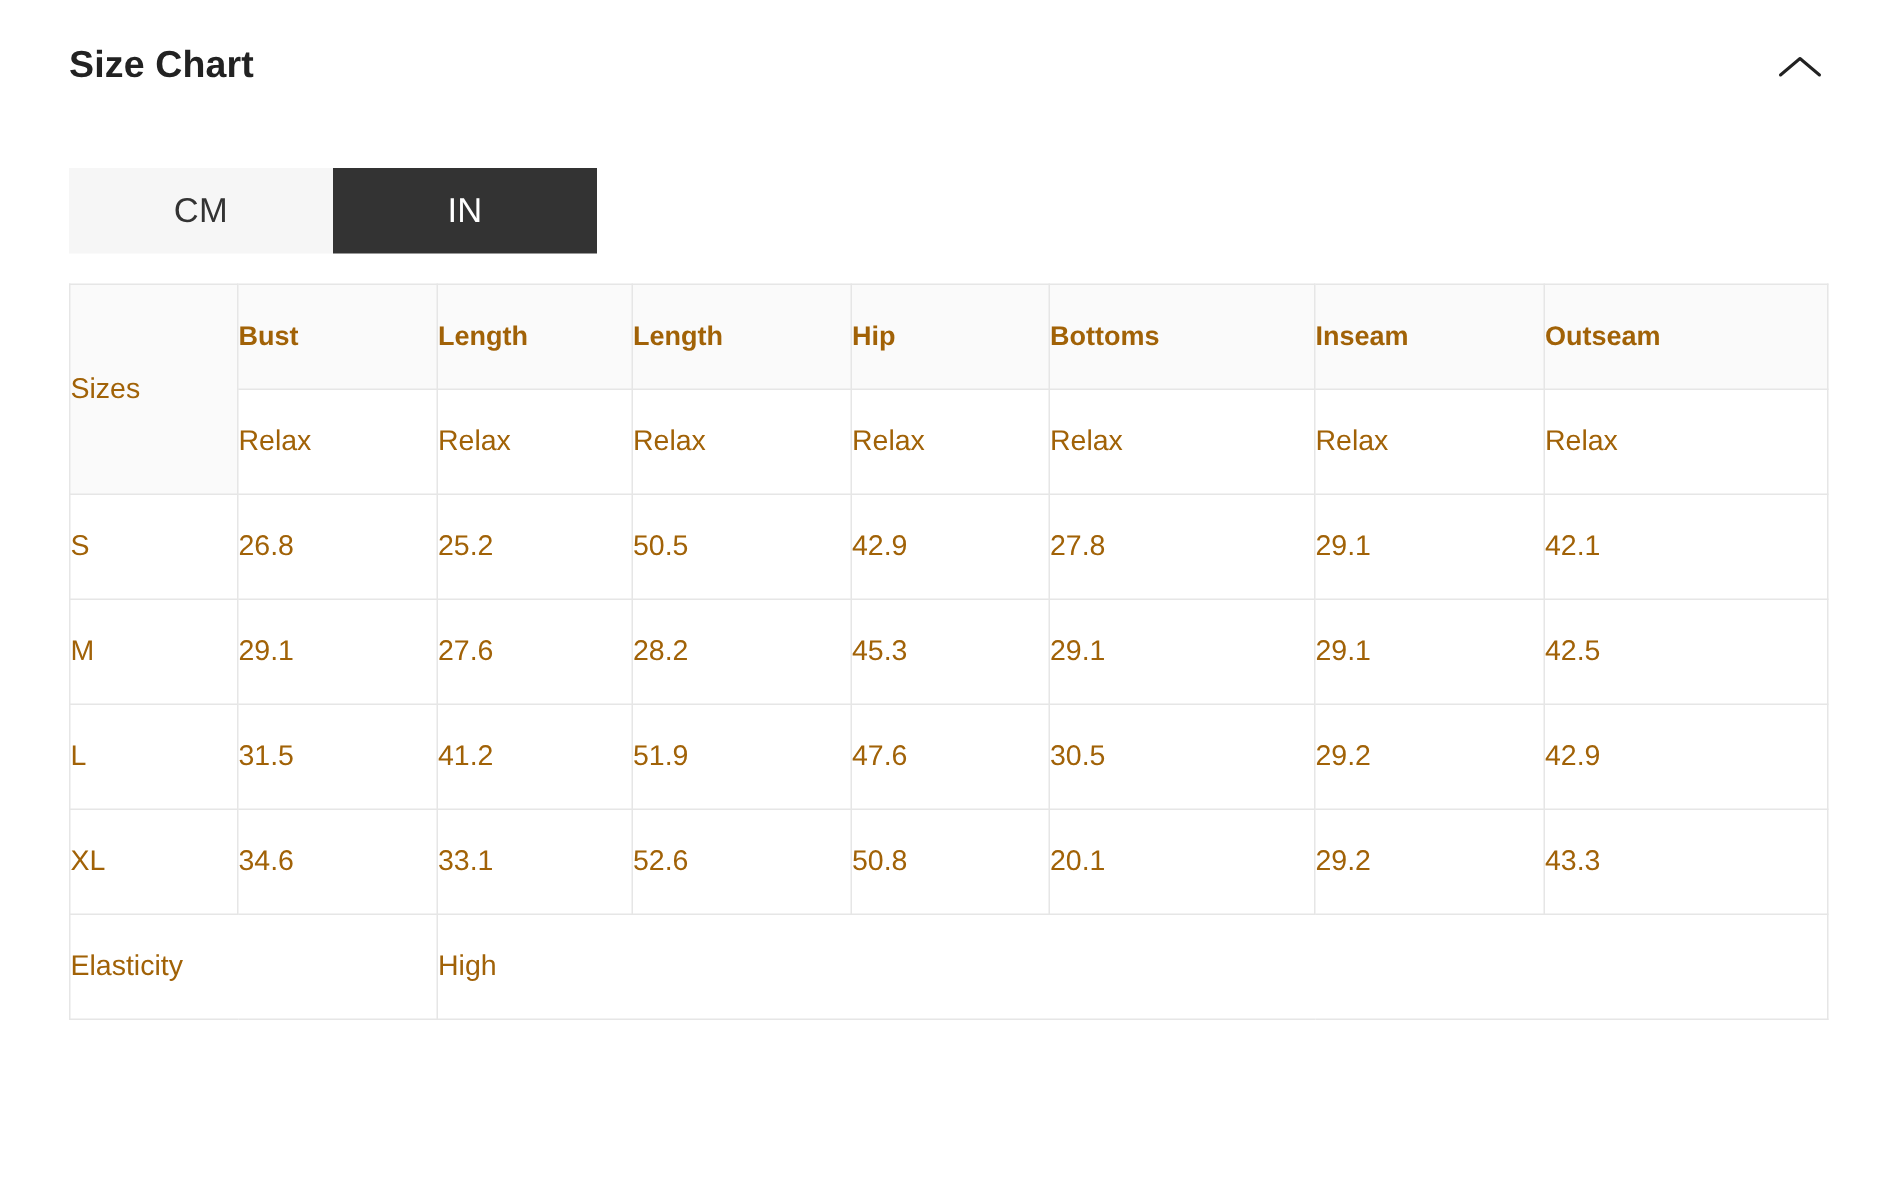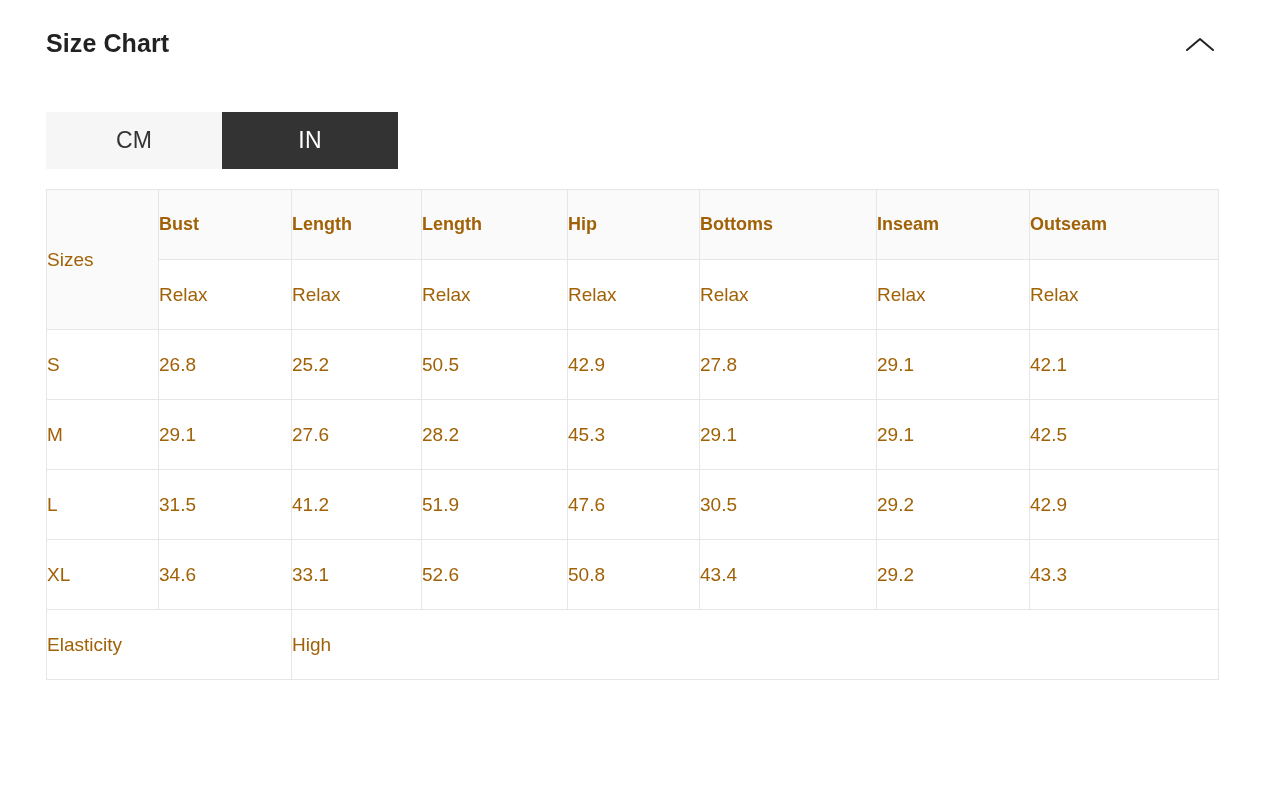--- a/index.html
+++ b/index.html
@@ -219,21 +219,21 @@
         <td class="value-cell">30.5</td>
         <td class="value-cell">29.2</td>
         <td class="value-cell">42.9</td>
       </tr>
       <tr>
         <td class="size-label">XL</td>
         <td class="value-cell">34.6</td>
         <td class="value-cell">33.1</td>
         <td class="value-cell">52.6</td>
         <td class="value-cell">50.8</td>
-        <td class="value-cell">43.4</td>
+        <td class="value-cell">20.1</td>
         <td class="value-cell">29.2</td>
         <td class="value-cell">43.3</td>
       </tr>
 
       <tr>
         <td class="elasticity-label" colspan="2">Elasticity</td>
         <td class="elasticity-value" colspan="6">High</td>
       </tr>
     </tbody>
   </table>

